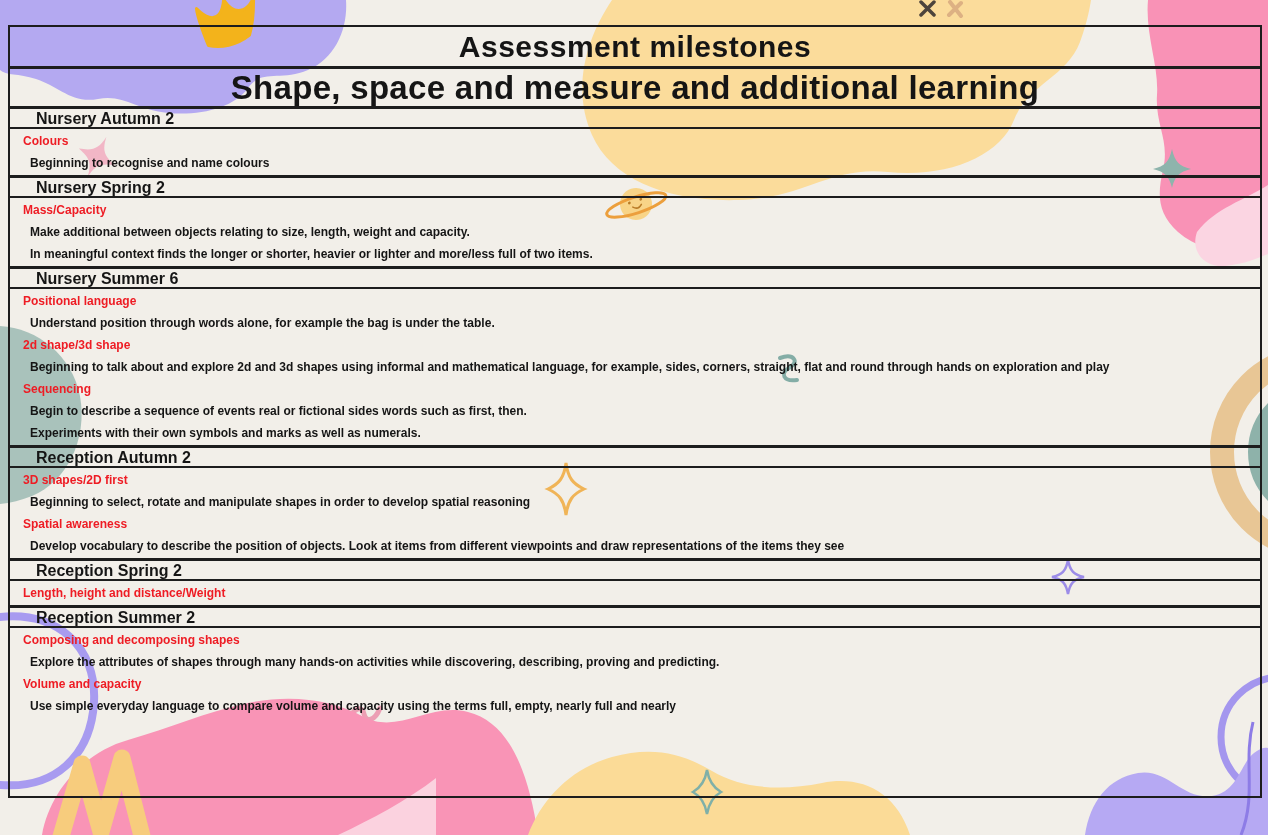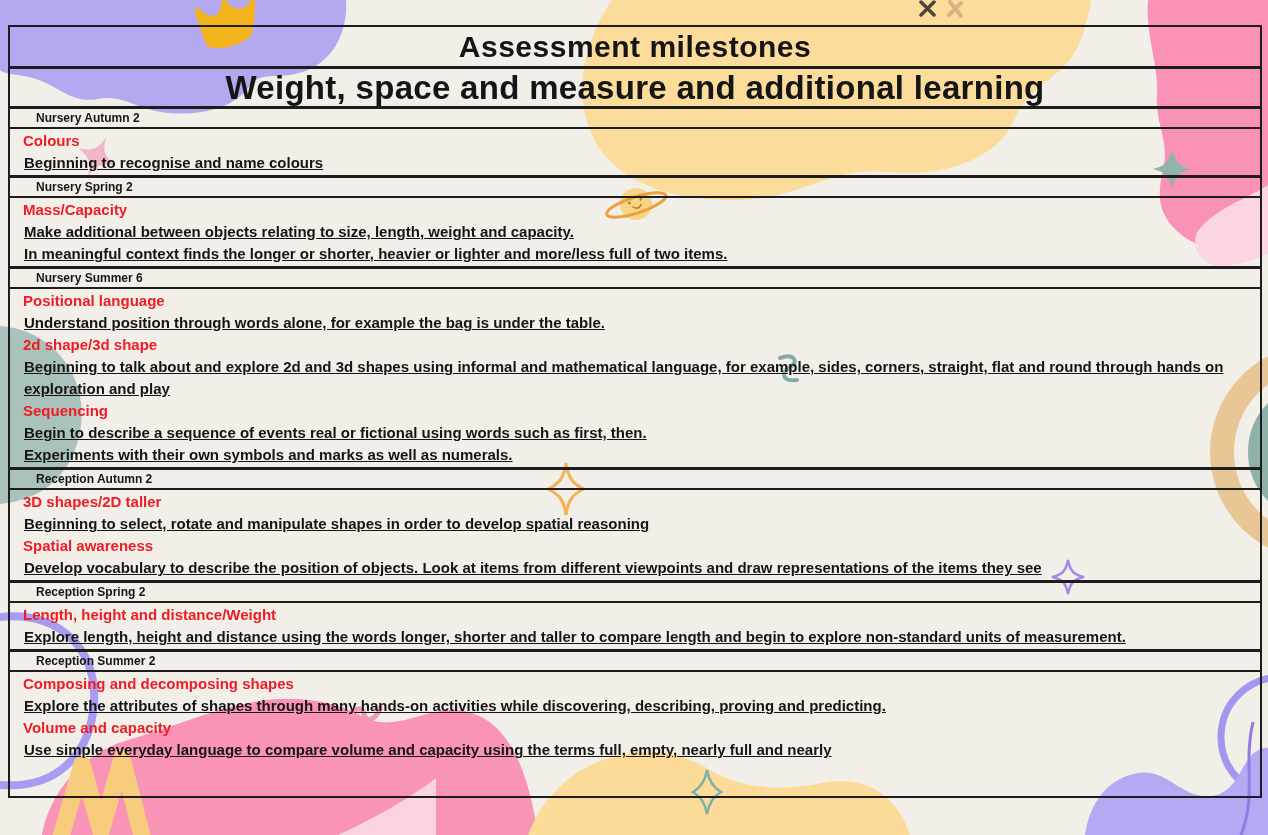--- a/index.html
+++ b/index.html
@@ -19,26 +19,26 @@
   .row:last-child{border-bottom:none;}
   .title-row{
     height:41px;display:flex;align-items:center;justify-content:center;
     font-size:30px;letter-spacing:.5px;
   }
   .subtitle-row{
     height:40px;display:flex;align-items:center;justify-content:center;
     font-size:33px;letter-spacing:.3px;border-top:1px solid #1d1d1d;
   }
   .term{
-    height:21px;line-height:19px;padding-left:26px;font-size:12px;
+    height:21px;line-height:19px;padding-left:26px;font-size:16px;
     border-top:1px solid #1d1d1d;
   }
-  .content{padding:1px 14px 1px 0;font-size:15px;}
+  .content{padding:1px 14px 1px 0;font-size:12px;}
   .content .heading{color:#ee1c24;line-height:22px;padding-left:13px;}
-  .content .line{line-height:22px;padding-left:14px;text-decoration:underline;}
+  .content .line{line-height:22px;padding-left:20px;}
   .grow{flex:1 1 auto;}
 </style>
 </head>
 <body>
 
 <div class="stage">
 
   <svg class="decor" width="1268" height="835" viewBox="0 0 1268 835">
 
     <path d="M0,0 L346,0 C348,28 336,58 308,70 C280,82 262,68 248,88 C234,108 200,116 168,113 C136,110 124,94 98,99 C72,104 58,86 36,79 C18,73 6,76 0,70 Z" fill="#b4a9f1"></path>
@@ -98,54 +98,53 @@
     <path d="M707,770 C705,782 700,788 693,792 C700,796 705,802 707,814 C709,802 714,796 721,792 C714,788 709,782 707,770 Z" fill="none" stroke="#7fb0a8" stroke-width="2.5"></path>
 
     <circle cx="1281" cy="737" r="60" fill="none" stroke="#a496ee" stroke-width="7"></circle>
 
     <path d="M1085,835 C1090,802 1108,778 1138,773 C1168,768 1182,800 1212,796 C1238,792 1240,764 1254,753 C1260,748 1265,747 1268,748 L1268,835 Z" fill="#b6a9f3"></path>
     <path d="M1253,722 C1243,762 1257,795 1241,835" fill="none" stroke="#8d7ce6" stroke-width="3"></path>
   </svg>
 
   <div class="milestones">
     <div class="row title-row">Assessment milestones</div>
-    <div class="row subtitle-row">Weight, space and measure and additional learning</div>
+    <div class="row subtitle-row">Shape, space and measure and additional learning</div>
     <div id="rows" style="display:flex;flex-direction:column;flex:1 1 auto;min-height:0;">
         <div class="row term">Nursery Autumn 2</div>
         <div class="row content">
           <div class="heading">Colours</div>
           <div class="line">Beginning to recognise and name colours</div>
         </div>
         <div class="row term">Nursery Spring 2</div>
         <div class="row content">
           <div class="heading">Mass/Capacity</div>
           <div class="line">Make additional between objects relating to size, length, weight and capacity.</div>
           <div class="line">In meaningful context finds the longer or shorter, heavier or lighter and more/less full of two items.</div>
         </div>
         <div class="row term">Nursery Summer 6</div>
         <div class="row content">
           <div class="heading">Positional language</div>
           <div class="line">Understand position through words alone, for example the bag is under the table.</div>
           <div class="heading">2d shape/3d shape</div>
           <div class="line">Beginning to talk about and explore 2d and 3d shapes using informal and mathematical language, for example, sides, corners, straight, flat and round through hands on exploration and play</div>
           <div class="heading">Sequencing</div>
-          <div class="line">Begin to describe a sequence of events real or fictional using words such as first, then.</div>
+          <div class="line">Begin to describe a sequence of events real or fictional sides words such as first, then.</div>
           <div class="line">Experiments with their own symbols and marks as well as numerals.</div>
         </div>
         <div class="row term">Reception Autumn 2</div>
         <div class="row content">
-          <div class="heading">3D shapes/2D taller</div>
+          <div class="heading">3D shapes/2D first</div>
           <div class="line">Beginning to select, rotate and manipulate shapes in order to develop spatial reasoning</div>
           <div class="heading">Spatial awareness</div>
           <div class="line">Develop vocabulary to describe the position of objects. Look at items from different viewpoints and draw representations of the items they see</div>
         </div>
         <div class="row term">Reception Spring 2</div>
         <div class="row content">
           <div class="heading">Length, height and distance/Weight</div>
-          <div class="line">Explore length, height and distance using the words longer, shorter and taller to compare length and begin to explore non-standard units of measurement.</div>
         </div>
         <div class="row term">Reception Summer 2</div>
         <div class="row content grow">
           <div class="heading">Composing and decomposing shapes</div>
           <div class="line">Explore the attributes of shapes through many hands-on activities while discovering, describing, proving and predicting.</div>
           <div class="heading">Volume and capacity</div>
           <div class="line">Use simple everyday language to compare volume and capacity using the terms full, empty, nearly full and nearly</div>
         </div>
       </div>
   </div>

